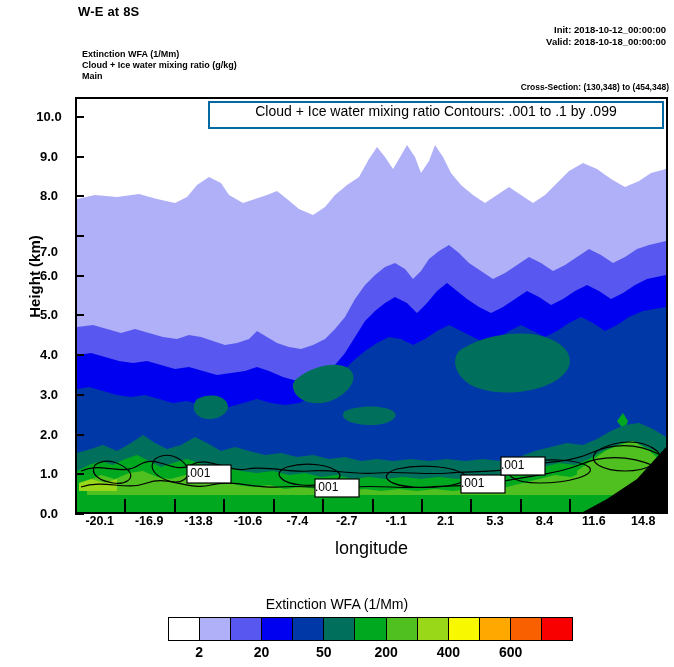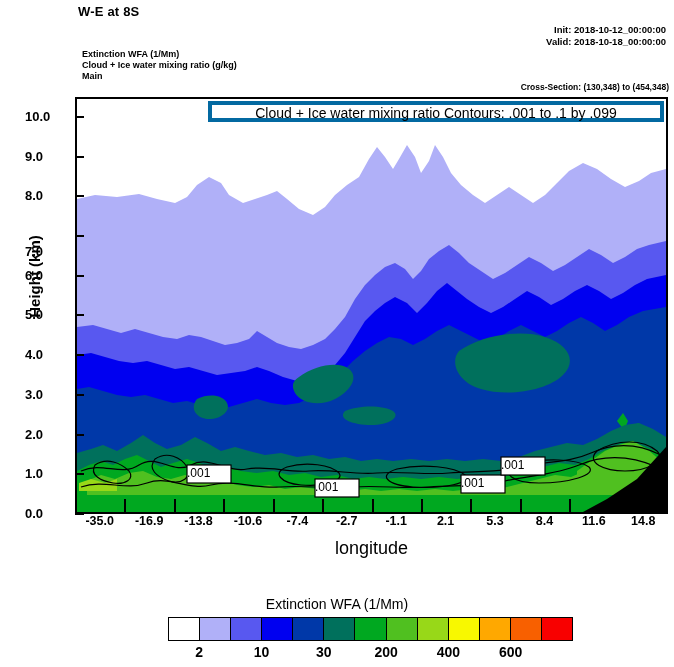--- a/index.html
+++ b/index.html
@@ -42,22 +42,22 @@
     width: 593px; height: 417px;
     border: 2px solid #000;
     box-sizing: border-box;
     overflow: hidden;
     background: #ffffff;
   }
   #field-svg { display: block; }
 
   #contour-banner {
     left: 208px; top: 101px;
-    width: 456px; height: 21px;
-    border: 4px solid #0369a1;
+    width: 456px; height: 28px;
+    border: 2px solid #0369a1;
     background: #ffffff;
     box-sizing: border-box;
     font-size: 14px;
     text-align: center;
     line-height: 17px;
     white-space: nowrap;
     z-index: 5;
   }
 
   #y-axis-title {
@@ -70,21 +70,21 @@
   }
   #x-axis-title {
     left: 75px; top: 538px;
     width: 593px;
     text-align: center;
     font-size: 18px;
   }
   .ytick-label {
     right: 601px;
     width: 48px;
-    text-align: left;
+    text-align: center;
     font-size: 13px; font-weight: bold;
     transform: translateY(-8px);
   }
   .ytick-mark {
     left: 75px;
     width: 9px; height: 2px;
     background: #000;
   }
   .xtick-label {
     top: 514px;
@@ -300,21 +300,21 @@
     <div class="abs ytick-label" style="top: 228px; margin-top: 24px;">7.0</div>
     <div class="abs ytick-mark" style="top: 235px;"></div>
     <div class="abs ytick-label" style="top: 196.286px;">8.0</div>
     <div class="abs ytick-mark" style="top: 195.286px;"></div>
     <div class="abs ytick-label" style="top: 156.571px;">9.0</div>
     <div class="abs ytick-mark" style="top: 155.571px;"></div>
     <div class="abs ytick-label" style="top: 116.857px;">10.0</div>
     <div class="abs ytick-mark" style="top: 115.857px;"></div>
   </div>
 <div id="x-ticks">
-    <div class="abs xtick-label" style="left: 99.7083px;">-35.0</div>
+    <div class="abs xtick-label" style="left: 99.7083px;">-20.1</div>
     <div class="abs xtick-label" style="left: 149.125px;">-16.9</div>
     <div class="abs xtick-mark" style="left: 124.417px;"></div>
     <div class="abs xtick-label" style="left: 198.542px;">-13.8</div>
     <div class="abs xtick-mark" style="left: 173.833px;"></div>
     <div class="abs xtick-label" style="left: 247.958px;">-10.6</div>
     <div class="abs xtick-mark" style="left: 223.25px;"></div>
     <div class="abs xtick-label" style="left: 297.375px;">-7.4</div>
     <div class="abs xtick-mark" style="left: 272.667px;"></div>
     <div class="abs xtick-label" style="left: 346.792px;">-2.7</div>
     <div class="abs xtick-mark" style="left: 322.083px;"></div>
@@ -343,18 +343,18 @@
     <div class="cb-cell" style="background: rgb(0, 168, 32);"></div>
     <div class="cb-cell" style="background: rgb(80, 192, 32);"></div>
     <div class="cb-cell" style="background: rgb(152, 216, 24);"></div>
     <div class="cb-cell" style="background: rgb(248, 248, 0);"></div>
     <div class="cb-cell" style="background: rgb(255, 168, 0);"></div>
     <div class="cb-cell" style="background: rgb(248, 96, 0);"></div>
     <div class="cb-cell" style="background: rgb(248, 0, 0);"></div>
   </div>
 <div id="cb-ticks">
     <div class="abs cb-tick-label" style="left: 199.154px;">2</div>
-    <div class="abs cb-tick-label" style="left: 261.462px;">10</div>
-    <div class="abs cb-tick-label" style="left: 323.769px;">30</div>
+    <div class="abs cb-tick-label" style="left: 261.462px;">20</div>
+    <div class="abs cb-tick-label" style="left: 323.769px;">50</div>
     <div class="abs cb-tick-label" style="left: 386.077px;">200</div>
     <div class="abs cb-tick-label" style="left: 448.385px;">400</div>
     <div class="abs cb-tick-label" style="left: 510.692px;">600</div>
   </div>
 
 </body></html>

